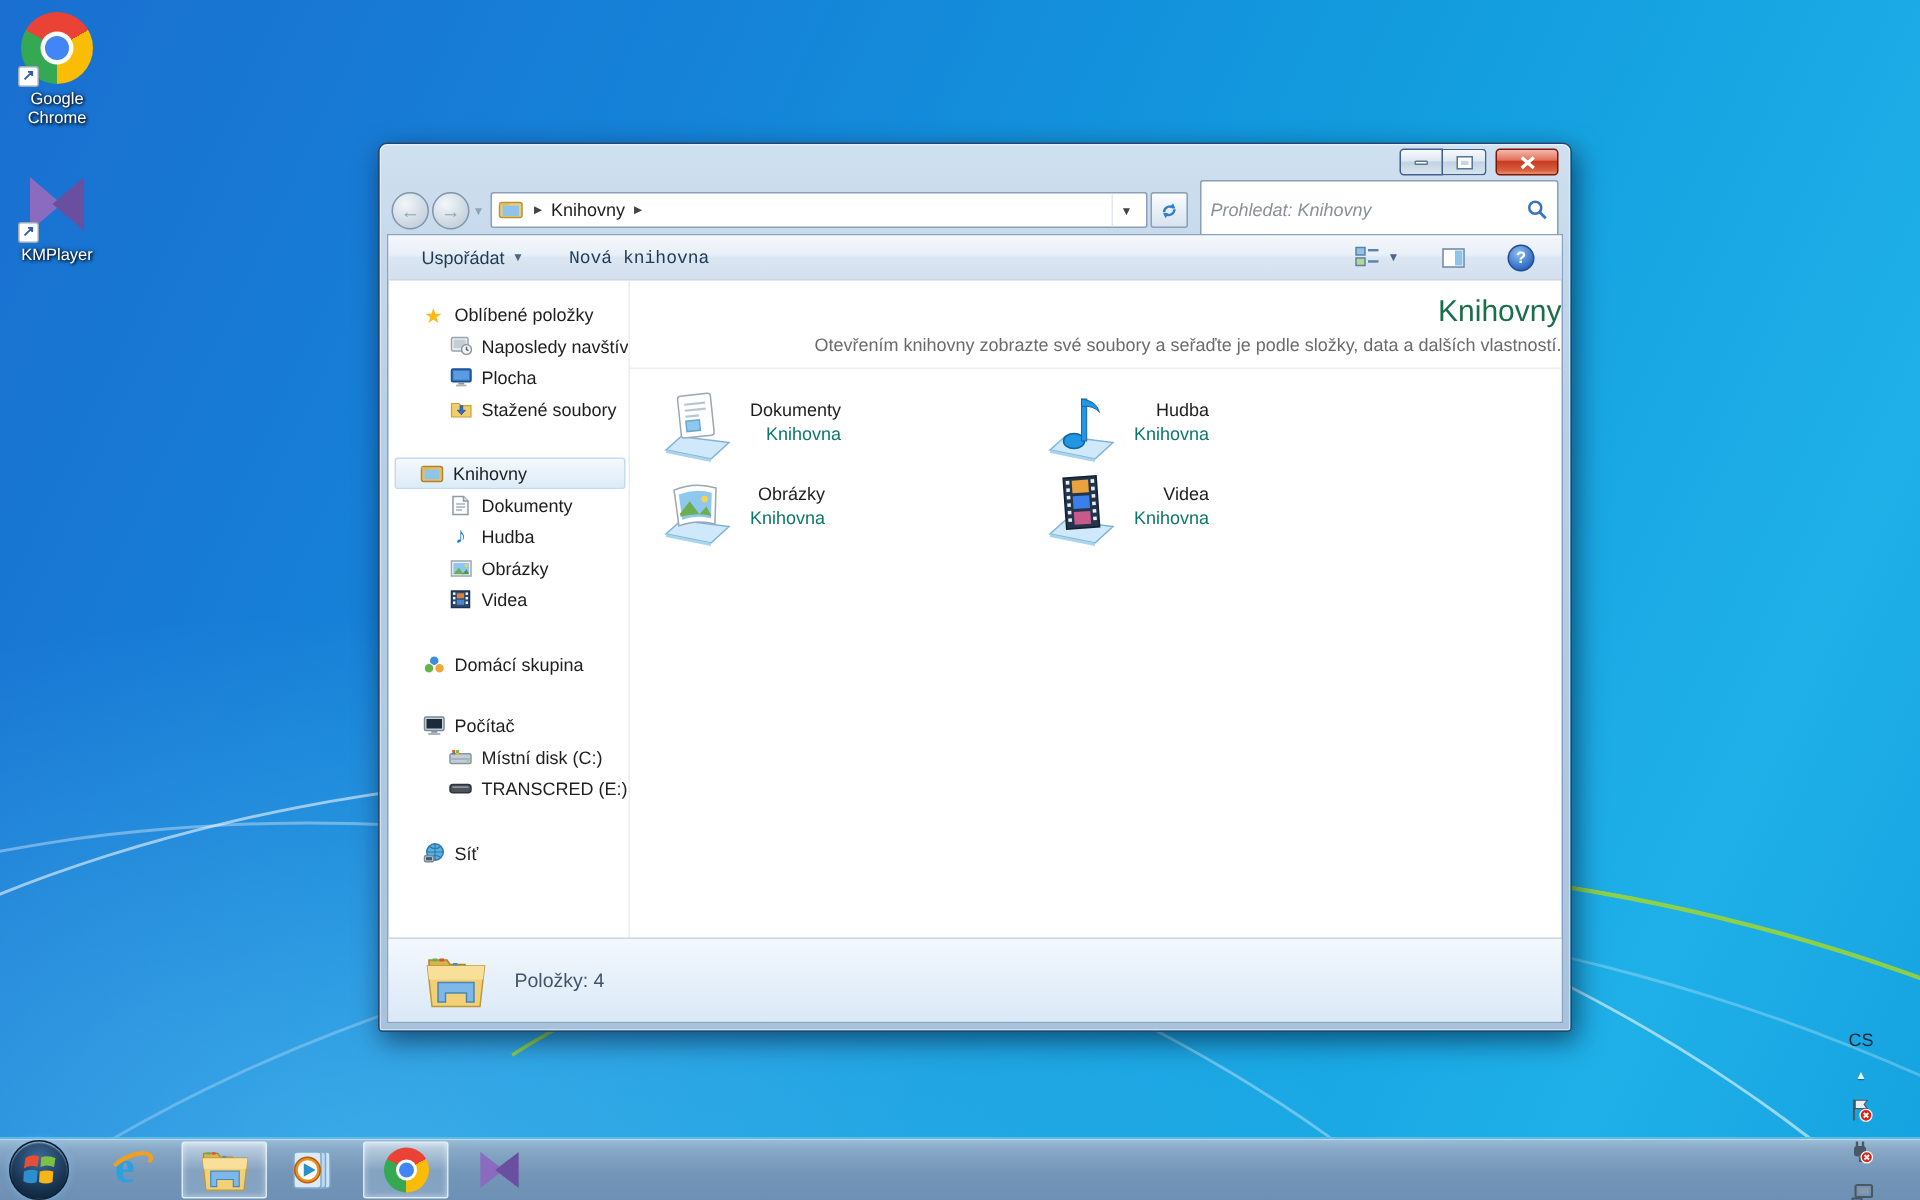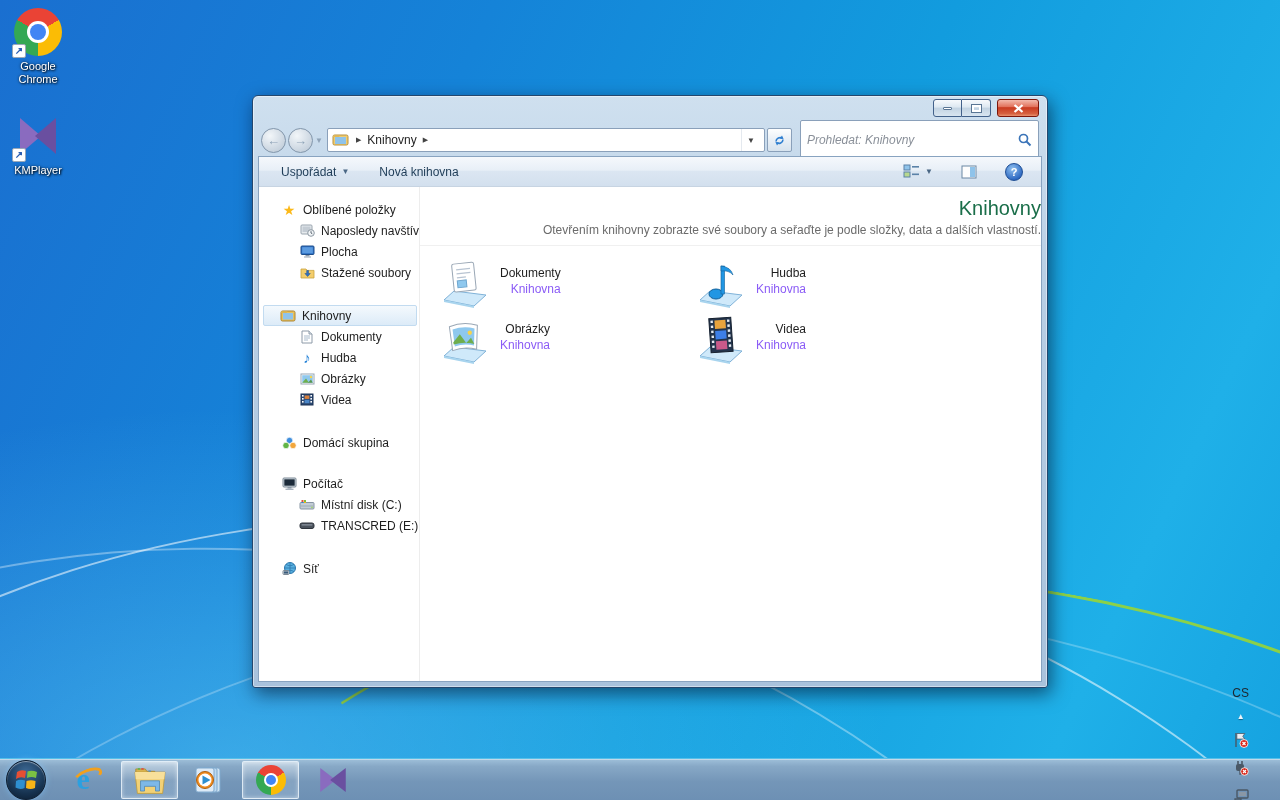--- a/index.html
+++ b/index.html
@@ -93,21 +93,21 @@
   .sgap.small { height:20px; }
 
   .content { flex:1; padding:10px 0 0 18px; overflow:hidden; }
   .content h1 { font-size:20px; font-weight:normal; color:#1a6e49; }
   .content .subtitle { font-size:12px; color:#6b6b6b; margin-top:3px; }
   .content .hdr-line { height:1px; background:#f0f0f0; margin:8px 0 10px -18px; }
   .lib-grid { display:grid; grid-template-columns:256px 256px; grid-auto-rows:56px; }
   .lib-item { display:flex; gap:10px; align-items:flex-start; padding:2px; border-radius:2px; }
   .lib-item .txt { padding-top:8px; font-size:12px; }
   .lib-item .nm { color:#1e1e1e; }
-  .lib-item .tp { color:#8b5cf6; margin-top:2px; }
+  .lib-item .tp { color:#0f766e; margin-top:2px; }
 
   .statusbar { flex:0 0 56px; border-top:1px solid #ccd6e2;
     background:linear-gradient(180deg,#f3f8fd 0%, #e6f0fa 50%, #dae9f7 100%);
     display:flex; align-items:center; padding-left:24px; gap:18px; }
   .statusbar .stext { font-size:13px; color:#41546b; }
 
   
   #taskbar { position:absolute; left:0; bottom:0; width:1280px; height:42px;
     background:linear-gradient(180deg,#9fc0da 0%, #87a8c6 18%, #7496b8 55%, #6d90b4 100%);
     border-top:1px solid #55c0ea; box-shadow:0 1px 0 rgba(255,255,255,.4) inset;
@@ -211,21 +211,21 @@
         </svg>
       </div>
     </div>
 
     <div class="client">
       <div class="toolbar">
         <div class="tool-item">
           <span>Uspořádat</span>
           <span class="drop-arrow">▼</span>
         </div>
-        <div class="tool-item" style="margin-left:14px;">
+        <div class="tool-item" style="margin-left:14px;font-family:Liberation Mono, monospace;">
           <span>Nová knihovna</span>
         </div>
         <div class="tool-right">
           <div class="tool-item">
             <svg width="17" height="15" viewBox="0 0 17 15">
               <rect x="1" y="1" width="6" height="5" fill="#8fc3ea" stroke="#5a82a8"></rect>
               <rect x="9" y="2" width="7" height="1.6" fill="#5a82a8"></rect>
               <rect x="1" y="8" width="6" height="5" fill="#b8d88f" stroke="#5a82a8"></rect>
               <rect x="9" y="9.5" width="7" height="1.6" fill="#5a82a8"></rect>
             </svg>
@@ -484,20 +484,32 @@
               </svg>
               <div class="txt">
                 <div class="nm">Videa</div>
                 <div class="tp">Knihovna</div>
               </div>
             </div>
           </div>
         </div>
       </div>
 
+      <div class="statusbar">
+        <svg width="42" height="38" viewBox="0 0 42 38">
+          <path d="M3 5 h12 l2 3 h10 v2 H3 Z" fill="#d8b34e" stroke="#a8862f"></path>
+          <rect x="5.5" y="4" width="3" height="2" fill="#5bb54b"></rect>
+            <rect x="10" y="4" width="3" height="2" fill="#e04c3a"></rect>
+            <rect x="19" y="7" width="3" height="2" fill="#3f8edc"></rect>
+          <path d="M2 9 h38 l-3 27 H5 Z" fill="#f2d176" stroke="#bd9838"></path>
+          <path d="M2 9 h38 l-1 9 H3 Z" fill="#f8e09a"></path>
+          <path d="M9 20 h24 v13 h-5 v-6 h-14 v6 H9 Z" fill="#7db8e8" stroke="#4a85b8"></path>
+        </svg>
+        <span class="stext">Položky: 4</span>
+      </div>
     </div>
   </div>
 
   <div id="taskbar">
     <div class="start-orb">
       <svg width="24" height="22" viewBox="0 0 24 22">
         <path d="M2 10 Q6 7 11 9 L12 2 Q7 0 3 3 Z" fill="#e74f33"></path>
         <path d="M13 9 Q17 7 22 9 L23 3 Q18 1 13.5 2.5 Z" fill="#7bc143"></path>
         <path d="M2 12 Q6 10 11 11.5 L10.5 19 Q6 21 1.5 18.5 Z" fill="#2e8fd0"></path>
         <path d="M12.5 12 Q17 10.5 21.5 12 L21 19 Q16.5 21 12 19 Z" fill="#f8b517"></path>

